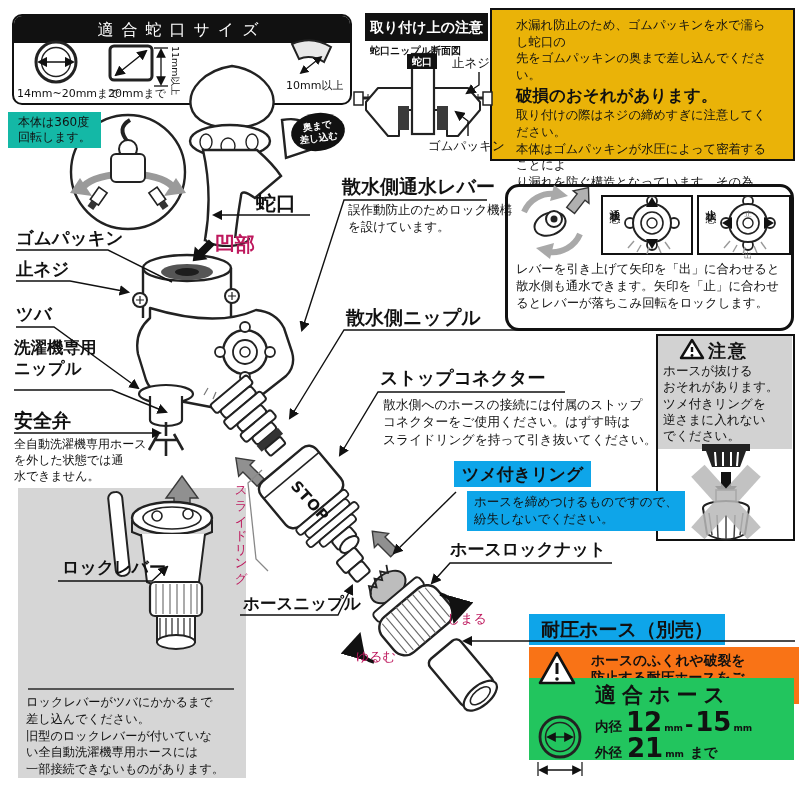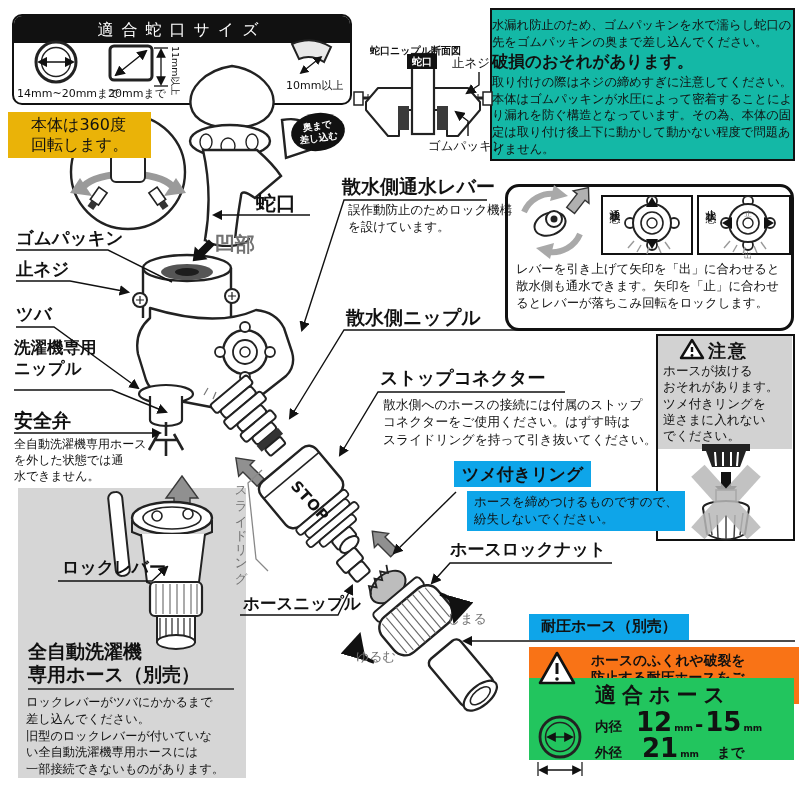--- a/index.html
+++ b/index.html
@@ -3,35 +3,38 @@
 <meta charset="utf-8">
 <style>
   html,body{margin:0;padding:0;background:#fff}
   #canvas{position:relative;width:799px;height:799px;background:#fff;overflow:hidden;
           font-family:"DejaVu Sans","Liberation Sans",sans-serif;color:#111}
   .box{position:absolute;box-sizing:border-box}
   .t{position:absolute;color:#111;line-height:1.3}
   .b{font-weight:700}
   .pre{white-space:pre-line}
   .chip{background:#0ea5e9;padding:2px 8px}
-  .gray{color:#737373}
+  .gray{color:#be185d}
   svg{display:block}
   #art{position:absolute;left:0;top:0}
 </style>
 </head>
 <body>
 
 <div id="canvas">
 
   <div class="box" style="left:12px;top:14px;width:340px;height:91px;border:2.5px solid #111;border-radius:10px;background:#fff;overflow:hidden">
     <div style="height:27px;background:#111;color:#fff;font-weight:400;font-size:16px;letter-spacing:8px;text-align:center;line-height:27px">適合蛇口サイズ</div>
   </div>
 
-
-  <div class="box" style="left:490px;top:8px;width:305px;height:153px;background:#14b8a6;border:2px solid #111;padding:7px 0">
+  <div class="box" style="left:365px;top:13px;width:123px;height:28px;background:#111">
+    <div style="color:#fff;font-weight:700;font-size:14px;text-align:center;line-height:28px">取り付け上の注意</div>
+  </div>
+
+  <div class="box" style="left:490px;top:8px;width:305px;height:153px;background:#eab308;border:2px solid #111;padding:7px 24px">
     <div class="pre" style="font-size:12.3px;line-height:1.36">水漏れ防止のため、ゴムパッキンを水で濡らし蛇口の
 先をゴムパッキンの奥まで差し込んでください。</div>
     <div class="b" style="font-size:16.5px;line-height:1.3;margin:1px 0">破損のおそれがあります。</div>
     <div class="pre" style="font-size:12.3px;line-height:1.36">取り付けの際はネジの締めすぎに注意してください。
 本体はゴムパッキンが水圧によって密着することによ
 り漏れを防ぐ構造となっています。その為、本体の固
 定は取り付け後上下に動かして動かない程度で問題あ
 りません。</div>
   </div>
 
@@ -53,43 +56,43 @@
       <div class="pre" style="position:absolute;left:5px;top:27px;font-size:12.6px;line-height:1.3">ホースが抜ける
 おそれがあります。
 ツメ付きリングを
 逆さまに入れない
 でください。</div>
     </div>
   </div>
 
   <div class="box" style="left:18px;top:488px;width:228px;height:290px;background:#d6d6d6"></div>
 
-  <div class="t chip" style="left:529px;top:614px;font-weight:700;font-size:15px;padding:3px 12px">耐圧ホース（別売）</div>
+  <div class="t chip" style="left:529px;top:614px;font-weight:700;font-size:19px;padding:3px 12px">耐圧ホース（別売）</div>
 
   <div class="box" style="left:529px;top:647px;width:320px;height:57px;background:#f97316">
     <div class="pre b" style="position:absolute;left:62px;top:5px;font-size:13.8px;line-height:1.22">ホースのふくれや破裂を
 防止する耐圧ホースをご
 使用ください。</div>
   </div>
 
   <div class="box" style="left:529px;top:678px;width:265px;height:82px;background:#22c55e">
     <div class="b" style="position:absolute;left:66px;top:3px;font-size:21px;letter-spacing:6px">適合ホース</div>
     <div style="position:absolute;left:66px;top:29px;display:flex;align-items:baseline;gap:2px">
-      <span class="b" style="font-size:13.5px;margin-right:12px">内径</span>
+      <span class="b" style="font-size:13.5px;margin-right:2px">内径</span>
       <span class="b" style="font-size:26px">12</span>
       <span style="font-size:9px;font-weight:700">mm</span>
       <span class="b" style="font-size:20px">-</span>
       <span class="b" style="font-size:26px">15</span>
       <span style="font-size:9px;font-weight:700">mm</span>
     </div>
     <div style="position:absolute;left:66px;top:55px;display:flex;align-items:baseline;gap:2px">
-      <span class="b" style="font-size:13.5px;margin-right:18px">外径</span>
+      <span class="b" style="font-size:13.5px;margin-right:3px">外径</span>
       <span class="b" style="font-size:26px">21</span>
       <span style="font-size:9px;font-weight:700">mm</span>
-      <span class="b" style="font-size:13.5px;margin-left:16px">まで</span>
+      <span class="b" style="font-size:13.5px;margin-left:4px">まで</span>
     </div>
   </div>
 
   <svg id="art" width="799" height="799" viewBox="0 0 799 799">
     <defs>
       <marker id="ah" viewBox="0 0 10 10" refX="8" refY="5" markerWidth="7.5" markerHeight="7.5" orient="auto-start-reverse">
         <path d="M0,0 L10,5 L0,10 z" fill="#111"></path>
       </marker>
     </defs>
 
@@ -402,21 +405,21 @@
       <path d="M479,72 v13 l-12,8" marker-end="url(#ah)"></path>
       <path d="M468,136 v-15 l-12,-9" marker-end="url(#ah)"></path>
     </g>
   </svg>
 
   <div class="t" style="left:17px;top:87px;font-size:11px">14mm~20mmまで</div>
   <div class="t" style="left:108px;top:87px;font-size:11px">20mmまで</div>
   <div class="t" style="left:181px;top:46px;font-size:9.5px;transform:rotate(90deg);transform-origin:0 0;width:60px">11mm以上</div>
   <div class="t" style="left:286px;top:79px;font-size:11px">10mm以上</div>
 
-  <div class="t pre" style="left:8px;top:112px;background:#eab308;padding:3px 23px;font-size:16px;line-height:1.25">本体は360度
+  <div class="t pre" style="left:8px;top:112px;background:#14b8a6;padding:3px 10px;font-size:12px;line-height:1.25">本体は360度
 回転します。</div>
 
   <div class="t b" style="left:370px;top:44px;font-size:10px">蛇口ニップル断面図</div>
   <div class="t" style="left:407px;top:54px;background:#111;color:#fff;font-size:10px;font-weight:700;padding:1px 5px">蛇口</div>
   <div class="t" style="left:452px;top:55px;font-size:12.5px">止ネジ</div>
   <div class="t" style="left:428px;top:138px;font-size:12.5px">ゴムパッキン</div>
   <div class="t pre b" style="left:291px;top:113px;width:54px;height:38px;background:#111;color:#fff;font-size:9.5px;line-height:1.3;border-radius:50%;display:flex;align-items:center;justify-content:center;text-align:center;transform:rotate(-8deg)">奥まで
 差し込む</div>
 
   <div class="t b" style="left:16px;top:227px;font-size:17.5px">ゴムパッキン</div>
@@ -447,22 +450,20 @@
   <div class="t b chip" style="left:454px;top:461px;font-size:17px">ツメ付きリング</div>
   <div class="t pre chip" style="left:467px;top:491px;font-size:12.5px;line-height:1.35;padding:3px 7px">ホースを締めつけるものですので、
 紛失しないでください。</div>
 
   <div class="t b" style="left:450px;top:538px;font-size:17px">ホースロックナット</div>
   <div class="t b" style="left:243px;top:593px;font-size:16.5px">ホースニップル</div>
   <div class="t gray" style="left:447px;top:611px;font-size:13px">しまる</div>
   <div class="t gray" style="left:356px;top:649px;font-size:13px">ゆるむ</div>
 
   <div class="t b" style="left:62px;top:556px;font-size:17px">ロックレバー</div>
-  <div class="t b pre" style="left:28px;top:640px;font-size:19px;line-height:1.2">全自動洗濯機
-専用ホース（別売）</div>
   <div class="box" style="left:28px;top:688px;width:206px;height:2px;background:#555"></div>
   <div class="t pre" style="left:26px;top:694px;font-size:12.2px;line-height:1.38">ロックレバーがツバにかかるまで
 差し込んでください。
 旧型のロックレバーが付いていな
 い全自動洗濯機専用ホースには
 一部接続できないものがあります。</div>
 
 </div>
 
 </body></html>

